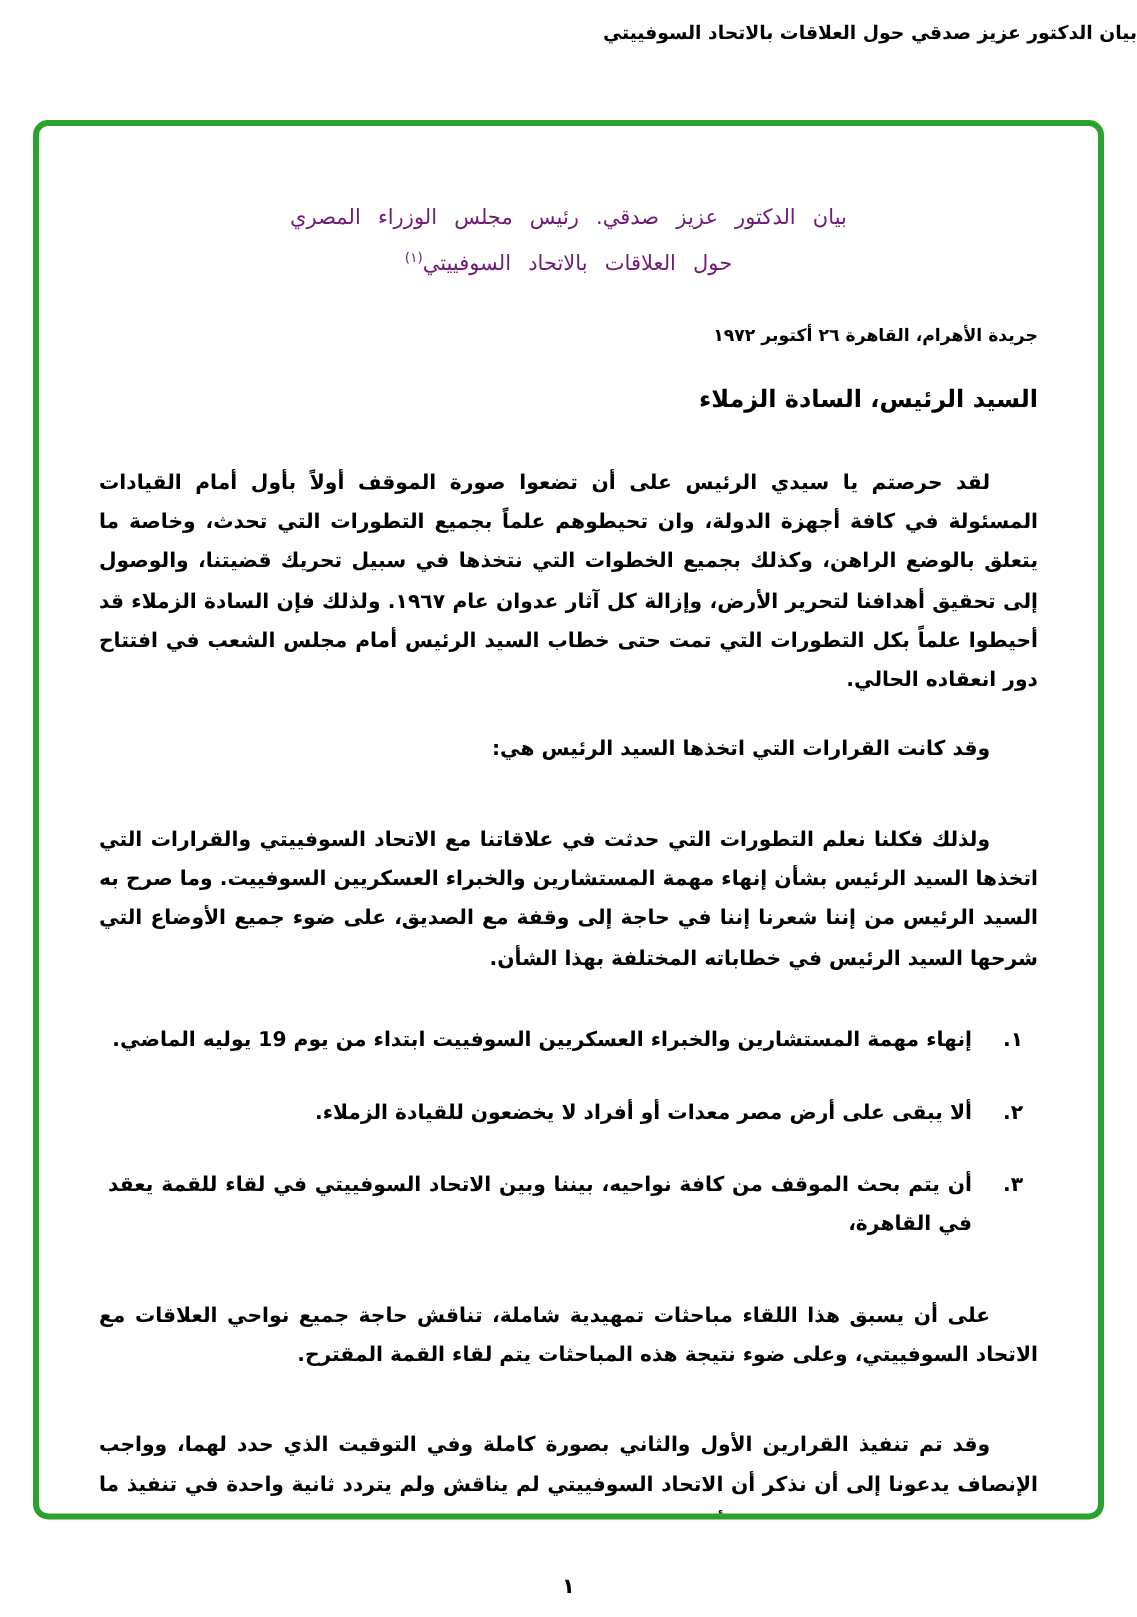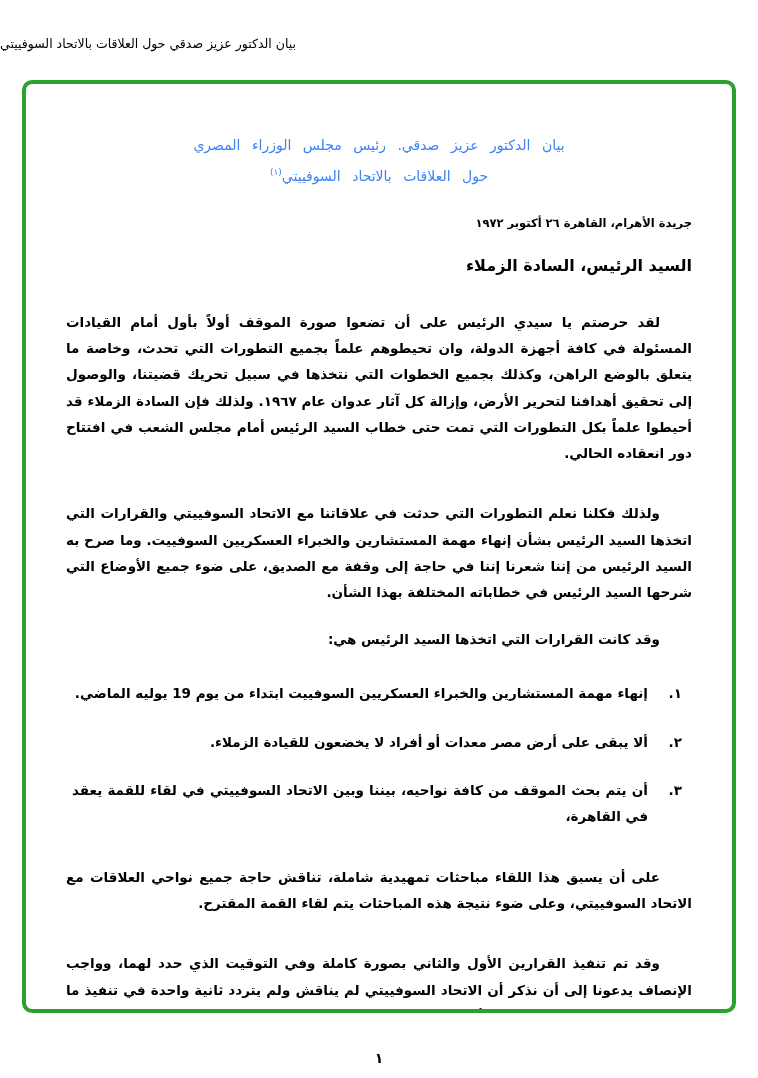--- a/index.html
+++ b/index.html
@@ -4,45 +4,45 @@
 <style>
   * { margin:0; padding:0; box-sizing:border-box; }
   html, body { background:#ffffff; }
   body {
     width:758px; height:1078px; margin:0 auto; position:relative;
     font-family:"DejaVu Sans","Liberation Sans",sans-serif;
     color:#000;
     overflow:hidden;
   }
   .page-header {
-    padding-top:36px;
-    text-align:left;
+    padding-top:14px;
+    text-align:right;
     direction:rtl;
     font-size:12.5px;
-    font-weight:normal;
+    font-weight:bold;
   }
   .frame {
     position:absolute;
     left:22px; right:22px; top:80px; height:933px;
     border:4px solid var(--frame-green,#2da12d);
     border-radius:10px;
     padding:30px 40px 14px 40px;
     display:flex; flex-direction:column;
     direction:rtl;
     overflow:hidden;
     background:#fff;
   }
   .doc-title {
     text-align:center;
     font-size:14px;
     font-weight:400;
     word-spacing:7px;
     line-height:2.2;
     margin-top:16px;
-    color:#3b82f6;
+    color:#701a75;
   }
   .doc-title sup { font-size:9px; word-spacing:0; }
   .date-heading {
     text-align:center;
     font-size:17px;
     font-weight:bold;
     margin-top:14px;
     word-spacing:4px;
   }
   .source-line {
@@ -110,23 +110,23 @@
     </div>
   </div>
 
 
   <div class="source-line">جريدة الأهرام، القاهرة ٢٦ أكتوبر ١٩٧٢</div>
 
   <div class="salutation">السيد الرئيس، السادة الزملاء</div>
 
   <p class="para">لقد حرصتم يا سيدي الرئيس على أن تضعوا صورة الموقف أولاً بأول أمام القيادات المسئولة في كافة أجهزة الدولة، وان تحيطوهم علماً بجميع التطورات التي تحدث، وخاصة ما يتعلق بالوضع الراهن، وكذلك بجميع الخطوات التي نتخذها في سبيل تحريك قضيتنا، والوصول إلى تحقيق أهدافنا لتحرير الأرض، وإزالة كل آثار عدوان عام ١٩٦٧. ولذلك فإن السادة الزملاء قد أحيطوا علماً بكل التطورات التي تمت حتى خطاب السيد الرئيس أمام مجلس الشعب في افتتاح دور انعقاده الحالي.</p>
 
+  <p class="para list-intro">وقد كانت القرارات التي اتخذها السيد الرئيس هي:</p>
+
   <p class="para">ولذلك فكلنا نعلم التطورات التي حدثت في علاقاتنا مع الاتحاد السوفييتي والقرارات التي اتخذها السيد الرئيس بشأن إنهاء مهمة المستشارين والخبراء العسكريين السوفييت. وما صرح به السيد الرئيس من إننا شعرنا إننا في حاجة إلى وقفة مع الصديق، على ضوء جميع الأوضاع التي شرحها السيد الرئيس في خطاباته المختلفة بهذا الشأن.</p>
-
-  <p class="para list-intro">وقد كانت القرارات التي اتخذها السيد الرئيس هي:</p>
 
   <div class="decision-list">
     <div class="decision-item">
       <span class="decision-number">١.</span>
       <span class="decision-text">إنهاء مهمة المستشارين والخبراء العسكريين السوفييت ابتداء من يوم 19 يوليه الماضي.</span>
     </div>
     <div class="decision-item">
       <span class="decision-number">٢.</span>
       <span class="decision-text">ألا يبقى على أرض مصر معدات أو أفراد لا يخضعون للقيادة الزملاء.</span>
     </div>

